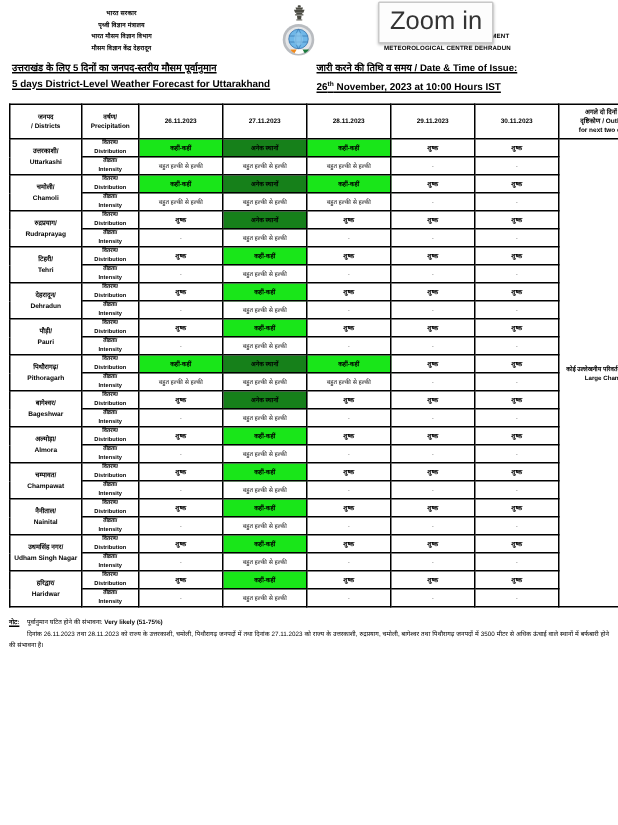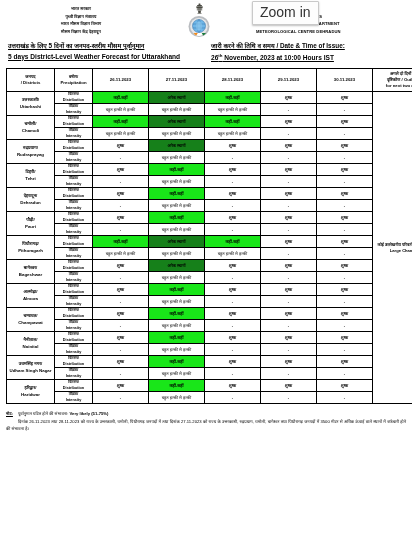--- a/index.html
+++ b/index.html
@@ -53,21 +53,21 @@
   }
 
   
   .zoom-chip {
     position: absolute;
     left: 252px;
     top: 1px;
     background: #fdfdfd;
     border: 1px solid #c9c9c9;
     box-shadow: 0 1px 2px rgba(0,0,0,.25);
-    font-size: 14px;
+    font-size: 17px;
     color: #333;
     padding: 3px 7px 4px 7px;
     border-radius: 1px;
     font-family: "Liberation Sans", sans-serif;
     z-index: 40;
     line-height: 1.1;
   }
 
   
   .title-band {

